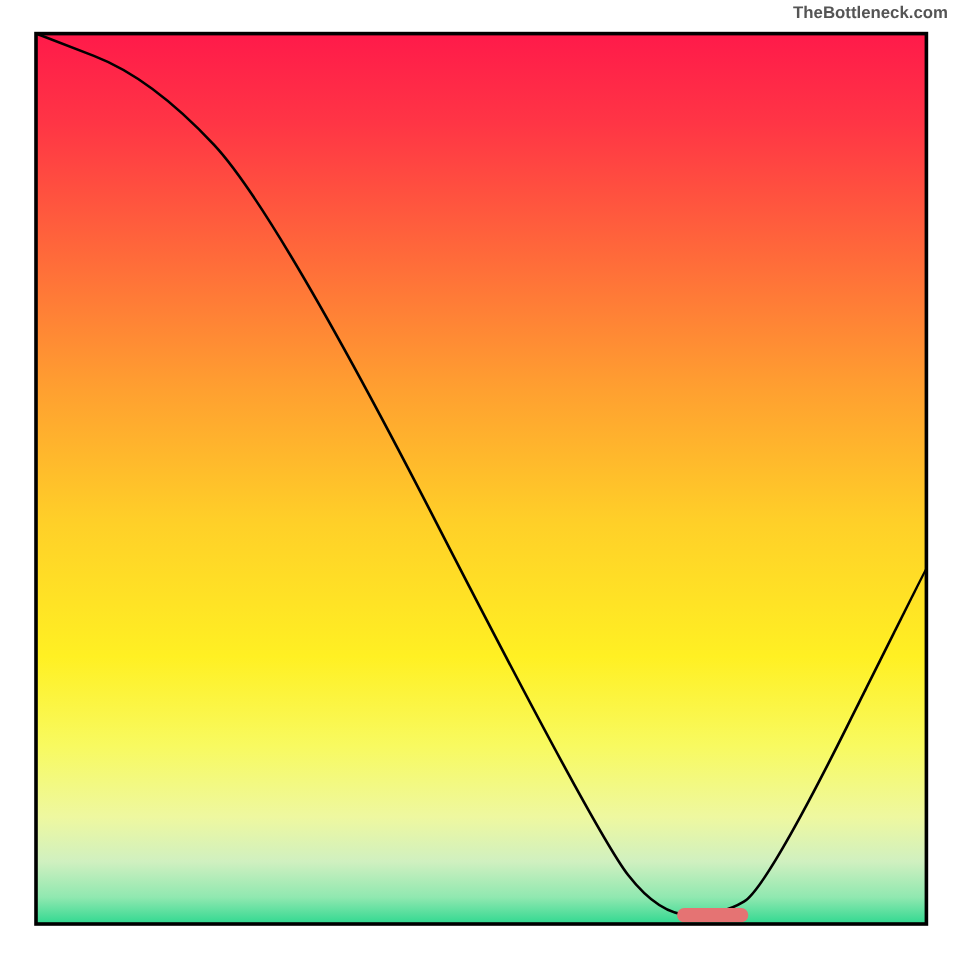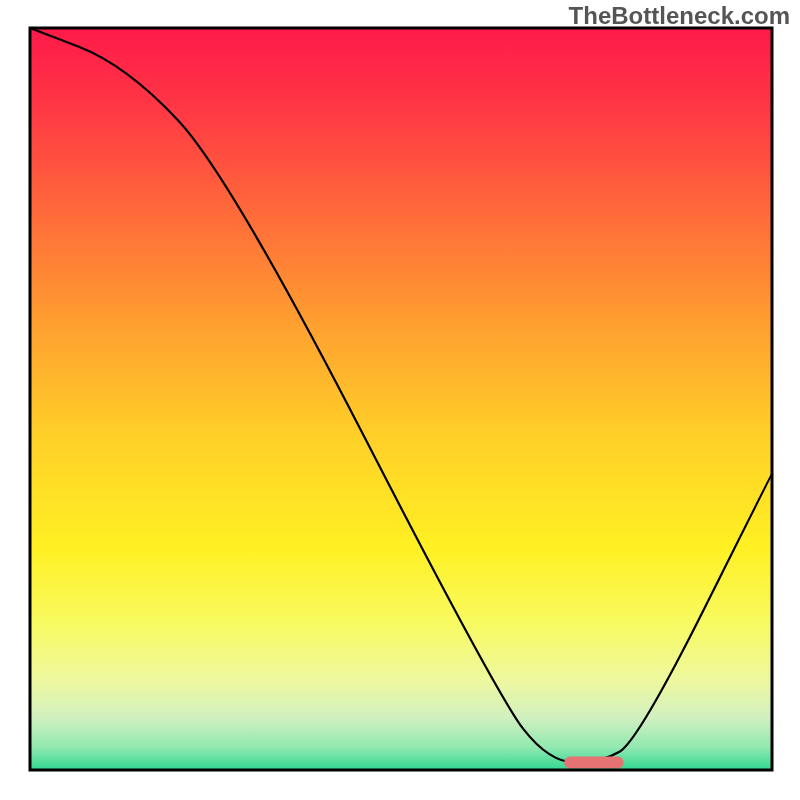--- a/index.html
+++ b/index.html
@@ -13,21 +13,21 @@
   }
   .chart-container {
     position: relative;
     width: 800px;
     height: 800px;
   }
   .watermark {
     position: absolute;
     top: 2px;
     right: 10px;
-    font-size: 24px;
+    font-size: 14px;
     font-weight: bold;
     color: #555;
     z-index: 10;
   }
   svg {
     display: block;
   }
 </style>
 </head>
 <body>

